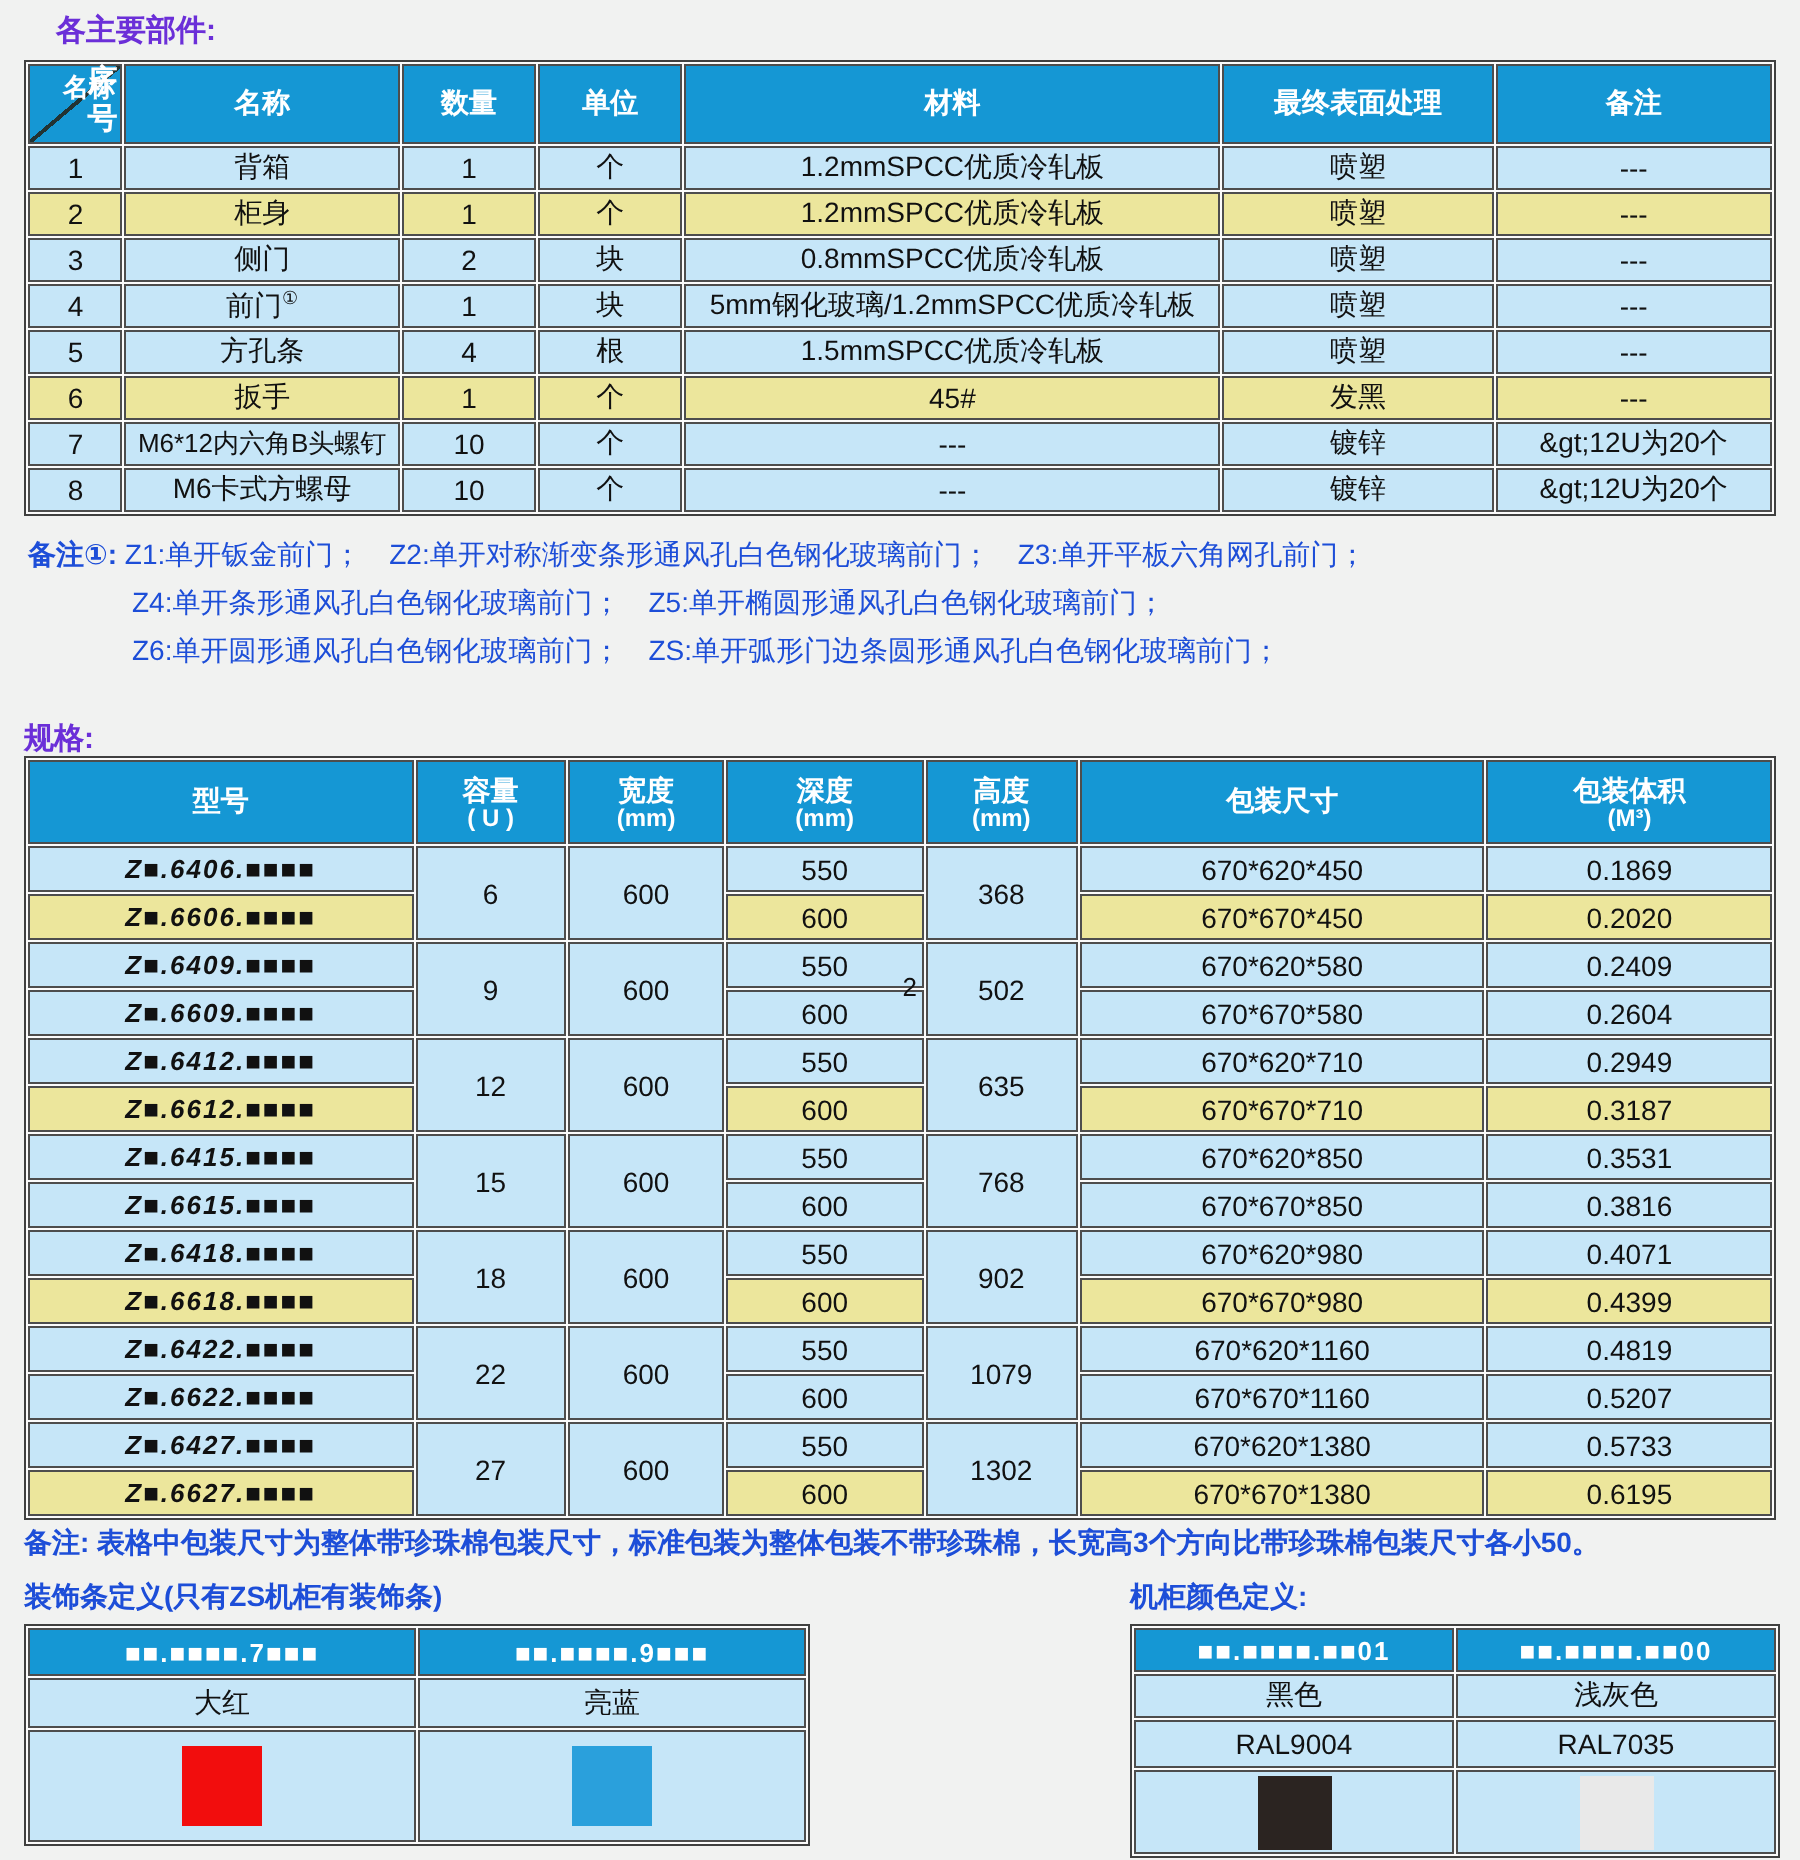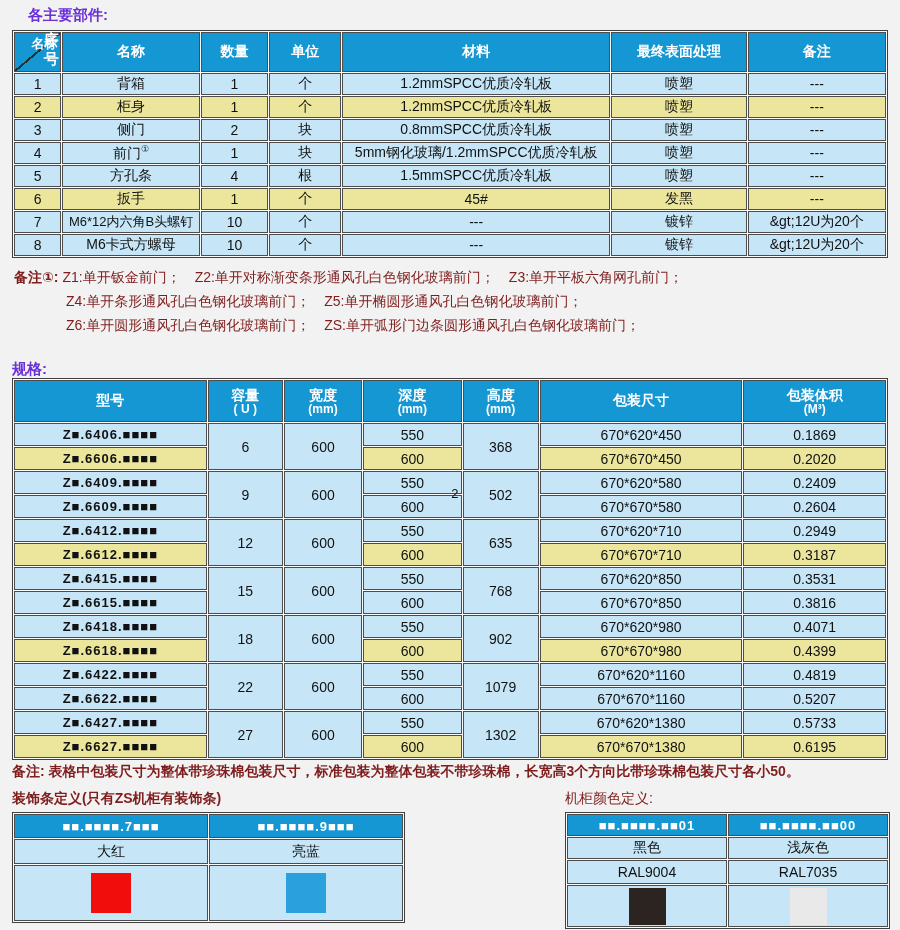--- a/index.html
+++ b/index.html
@@ -4,39 +4,39 @@
 <style>
   html,body{margin:0;padding:0;}
   body{
     width:900px;height:930px;position:relative;overflow:hidden;
     background:#f1f2f1;
     font-family:"Liberation Sans","DejaVu Sans",sans-serif;
     color:#111;
   }
   .abs{position:absolute;}
   .title-purple{color:#6b2fd8;font-weight:bold;font-size:15px;}
-  .black-note{font-size:14px;color:#7f1d1d;}
+  .black-note{font-size:14px;color:#1d4ed8;}
 
   table{border-collapse:separate;border-spacing:1px;background:#fbfbfb;border:1px solid #404040;table-layout:fixed;}
   td{border:1px solid #4d4d4d;text-align:center;vertical-align:middle;font-size:14px;color:#111;padding:0 2px;overflow:visible;}
   .hd{background:#1597d4;color:#ffffff;font-weight:bold;}
   .blue{background:#c6e6f8;}
   .yellow{background:#ece69c;}
   .small-unit{font-size:12px;font-weight:bold;display:block;line-height:13px;}
   .hd-line{display:block;line-height:16px;}
 
   
   .diag{
     position:relative;padding:0;
     background:linear-gradient(to bottom right,#1597d4 calc(50% - 1px),#233 calc(50% - 1px),#233 calc(50% + 1px),#1597d4 calc(50% + 1px));
   }
   .diag .tr{position:absolute;top:2px;right:3px;font-size:13px;color:#fff;font-weight:bold;}
   .diag .bl{position:absolute;bottom:2px;left:3px;font-size:15px;color:#fff;font-weight:bold;margin-left:24px;}
 
-  .model-cell{font-weight:bold;font-size:13px;letter-spacing:1px;}
+  .model-cell{font-weight:bold;font-size:13px;letter-spacing:1px;font-style:italic;}
   .num{font-size:14px;}
   .stray2{position:absolute;right:2px;bottom:-8px;font-size:13px;color:#111;z-index:5;}
   td{position:relative;}
 
   
   .code-hd{font-size:13px;letter-spacing:1px;}
   .swatch{display:inline-block;vertical-align:middle;}
   sup{font-size:9px;}
 </style>
 </head>
@@ -317,21 +317,21 @@
     <td class="blue">大红</td>
     <td class="blue">亮蓝</td>
   </tr>
   <tr style="height:56px">
     <td class="blue"><span class="swatch" style="width: 40px; height: 40px; background-color: rgb(242, 13, 13);"></span></td>
     <td class="blue"><span class="swatch" style="width: 40px; height: 40px; background-color: rgb(42, 160, 220);"></span></td>
   </tr>
 </tbody>
   </table>
 
-<div class="abs black-note" style="left:565px;top:790px;font-weight:400;">机柜颜色定义:</div>
+<div class="abs black-note" style="left:565px;top:790px;font-weight:700;">机柜颜色定义:</div>
 <table class="abs" style="left:565px;top:812px;width:324px;">
   <colgroup>
       <col style="width:160px">
       <col style="width:160px">
     </colgroup>
   <tbody>
       <tr style="height:22px">
     <td class="hd code-hd">■■.■■■■.■■01</td>
     <td class="hd code-hd">■■.■■■■.■■00</td>
   </tr>

